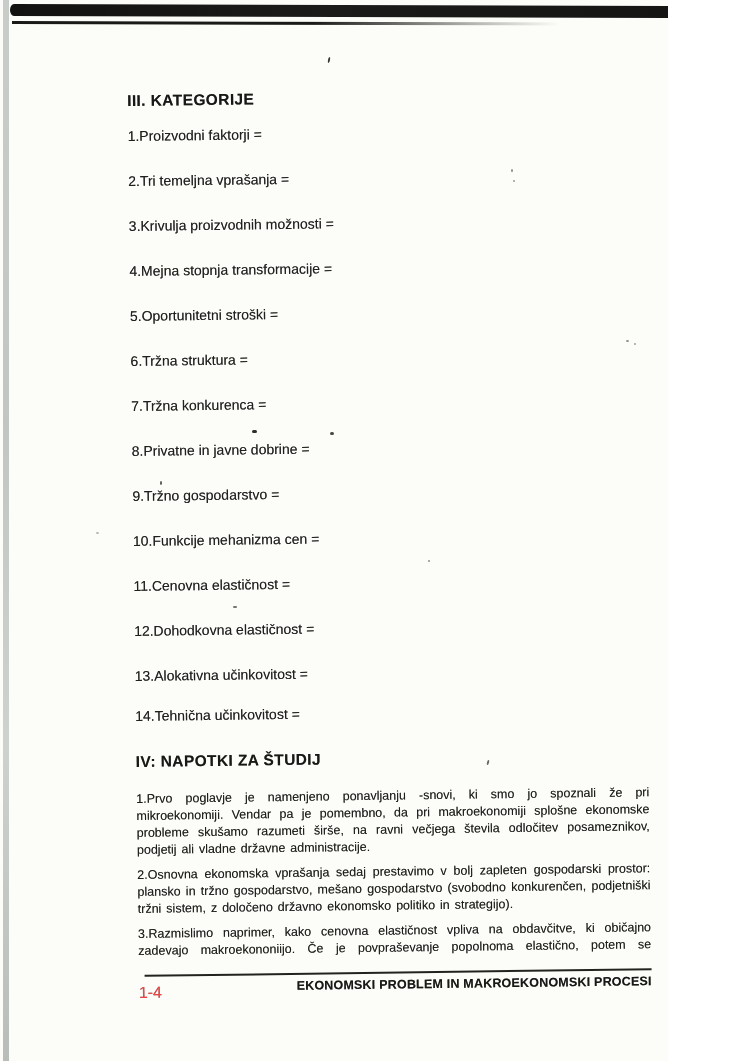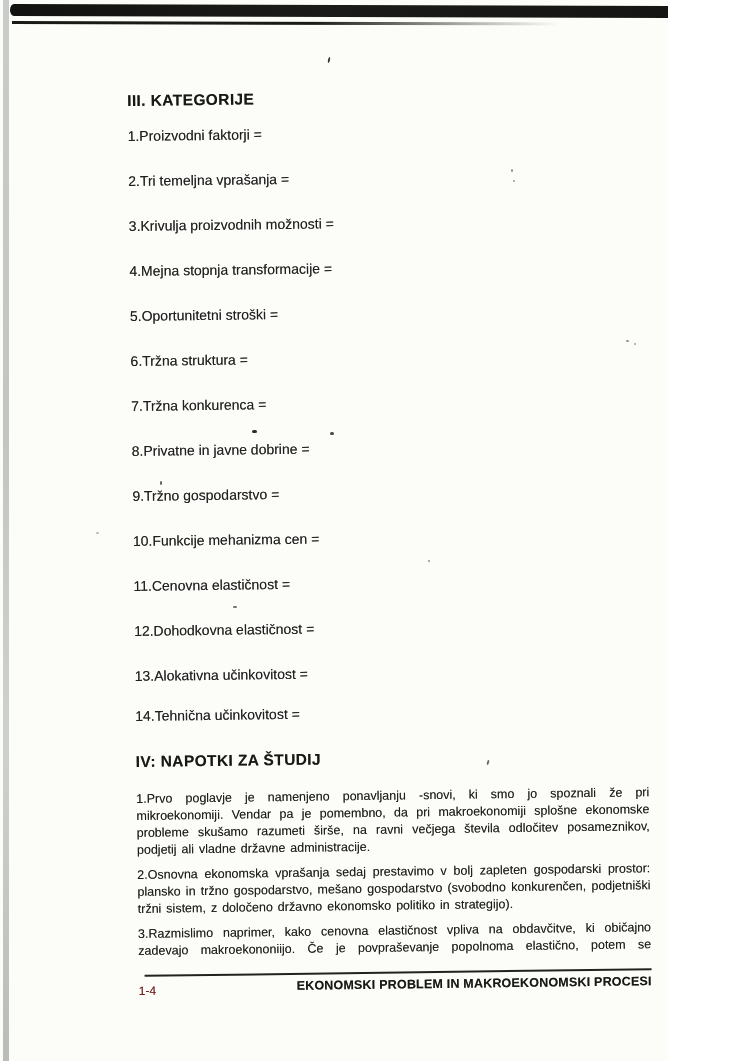--- a/index.html
+++ b/index.html
@@ -61,21 +61,21 @@
   .cat-item:nth-child(14) { margin-top:-5px; }
   .sec4-heading { margin-top:27px; margin-bottom:21px; }
   .para {
     width:513px; font-size:12.5px; line-height:17px; margin:0 0 8px 0;
     text-align:justify; word-spacing:1.5px; color:#1d1d1b;
   }
   .para-last { text-align-last:justify; }
   .footer { margin-top:15px; width:513px; }
   .footer-rule { height:2px; width:507px; margin-left:6px; background:#22221f; }
   .footer-row { display:flex; justify-content:space-between; align-items:flex-start; padding-top:4px; }
-  .footer-page { font-size:12px; padding-top:3px; color:#7f1d1d; }
+  .footer-page { font-size:16px; padding-top:3px; color:#ef4444; }
   .footer-title { font-size:12.5px; font-weight:700; letter-spacing:0.2px; color:#181816; }
   
   .speck { position:absolute; border-radius:50%; }
 </style>
 </head>
 <body>
 
 <div class="scan-root">
 
   <div class="left-strip"></div>

